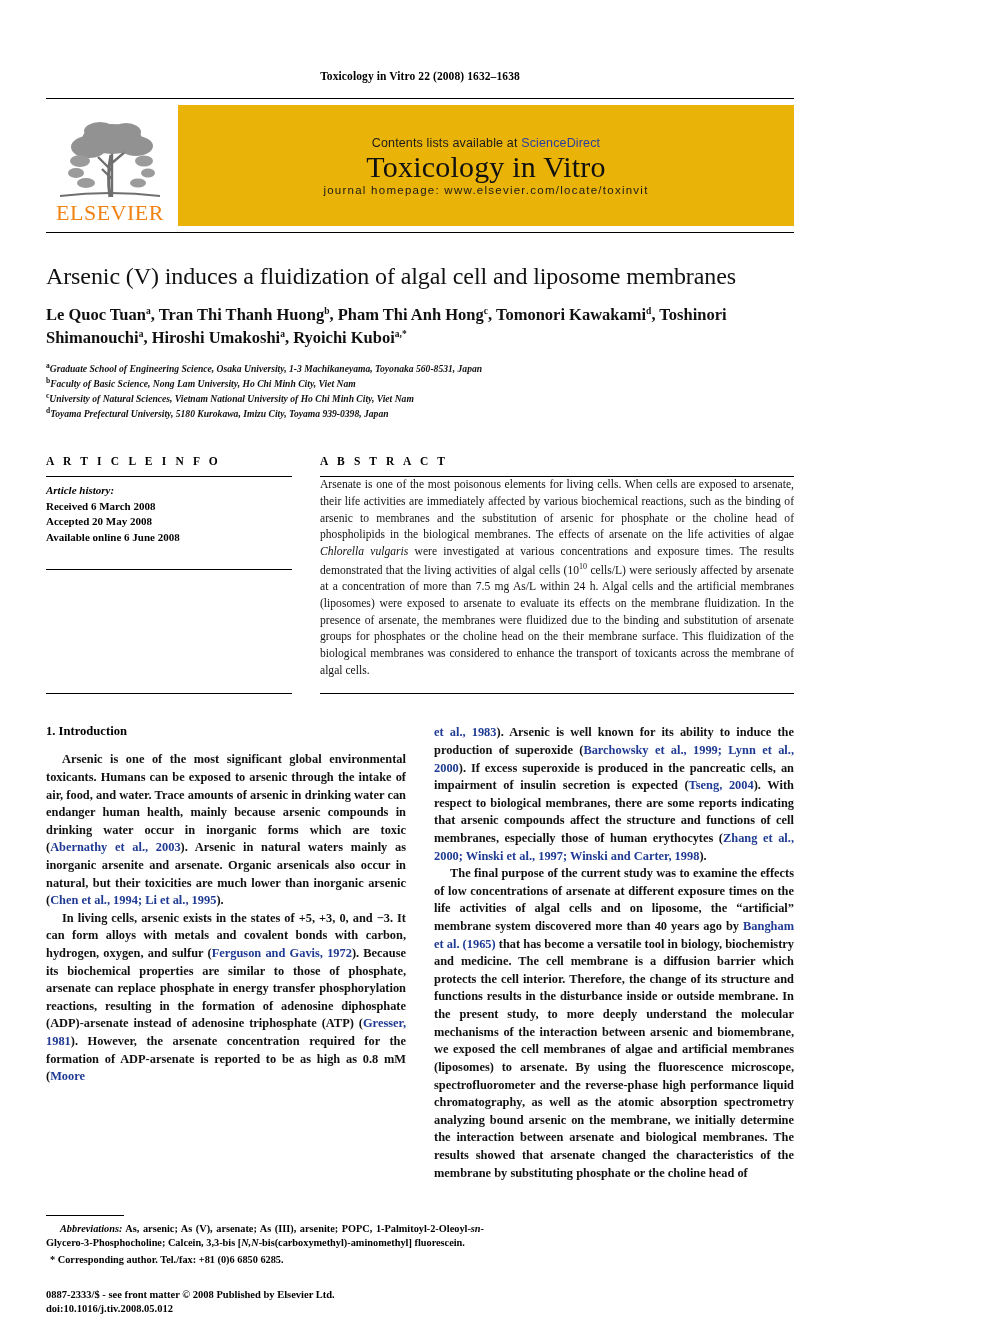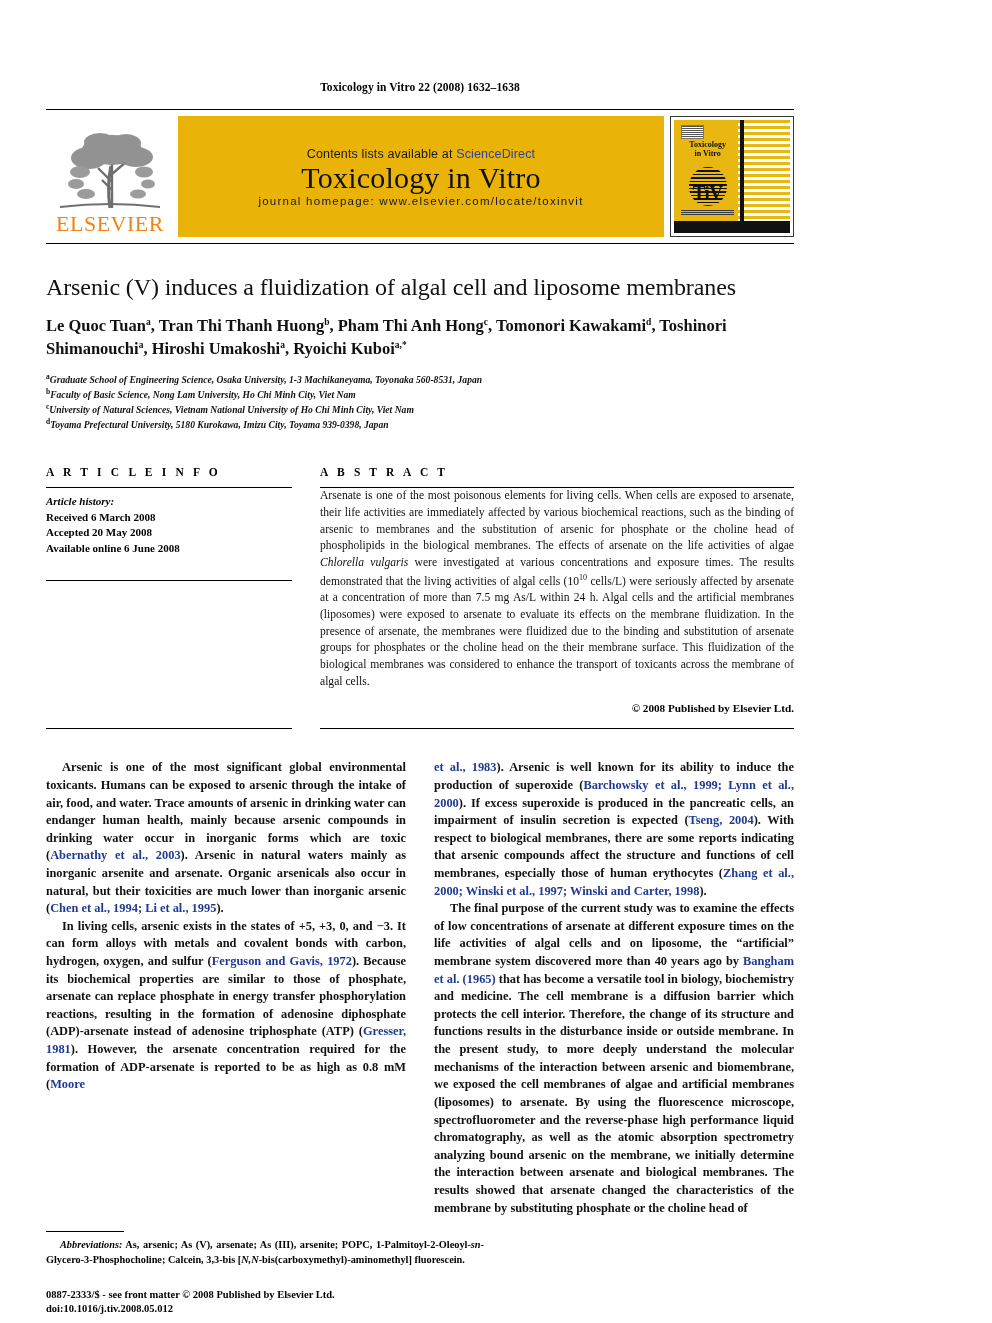--- a/index.html
+++ b/index.html
@@ -6,21 +6,21 @@
   html, body { margin:0; padding:0; }
   body {
     width: 992px;
     height: 1323px;
     background: #ffffff;
     font-family: "Liberation Serif", "DejaVu Serif", serif;
     color: #000;
     position: relative;
     overflow: hidden;
   }
-  .page { position: relative; width: 840px; height: 1323px; padding: 11px 46px; }
+  .page { position: relative; width: 840px; height: 1323px; padding: 0 46px; }
 
   
   .running-head {
     text-align: center;
     font-size: 11.5px;
     font-weight: bold;
     letter-spacing: .1px;
     padding-top: 70px;
   }
 
@@ -295,36 +295,20 @@
     </div>
 
     <div class="journal-band">
       <div class="contents-line">
         <span>Contents lists available at </span><span class="sd">ScienceDirect</span>
       </div>
       <div class="journal-name">Toxicology in Vitro</div>
       <div class="homepage-line">journal homepage: www.elsevier.com/locate/toxinvit</div>
     </div>
 
-    <div class="cover-thumb">
-      <div class="cover-inner">
-        <div class="cover-left"></div>
-        <div class="cover-stripe-zone"></div>
-        <div class="cover-divider"></div>
-        <div class="cover-top-swatch"></div>
-        <div class="cover-title">
-          <div>Toxicology</div>
-          <div>in Vitro</div>
-        </div>
-        <div class="cover-sun"></div>
-        <div class="cover-tiv">TiV</div>
-        <div class="cover-footline"></div>
-        <div class="cover-bottom"></div>
-      </div>
-    </div>
   </div>
 
   <div class="title-block">
     <div class="art-title">Arsenic (V) induces a fluidization of algal cell and liposome membranes</div>
     <div class="authors">Le Quoc Tuan<sup>a</sup>, Tran Thi Thanh Huong<sup>b</sup>, Pham Thi Anh Hong<sup>c</sup>, Tomonori Kawakami<sup>d</sup>, Toshinori Shimanouchi<sup>a</sup>, Hiroshi Umakoshi<sup>a</sup>, Ryoichi Kuboi<sup>a,*</sup></div>
     <div class="affils">
       <div class="affil"><sup>a</sup><span>Graduate School of Engineering Science, Osaka University, 1-3 Machikaneyama, Toyonaka 560-8531, Japan</span></div>
       <div class="affil"><sup>b</sup><span>Faculty of Basic Science, Nong Lam University, Ho Chi Minh City, Viet Nam</span></div>
       <div class="affil"><sup>c</sup><span>University of Natural Sciences, Vietnam National University of Ho Chi Minh City, Viet Nam</span></div>
       <div class="affil"><sup>d</sup><span>Toyama Prefectural University, 5180 Kurokawa, Imizu City, Toyama 939-0398, Japan</span></div>
@@ -343,43 +327,44 @@
         <div>Available online 6 June 2008</div>
       </div>
       <div class="info-spacer"></div>
       <div class="rule"></div>
     </div>
 
     <div class="col-abs">
       <div class="sec-head">A B S T R A C T</div>
       <div class="rule"></div>
       <div class="abstract-body">Arsenate is one of the most poisonous elements for living cells. When cells are exposed to arsenate, their life activities are immediately affected by various biochemical reactions, such as the binding of arsenic to membranes and the substitution of arsenic for phosphate or the choline head of phospholipids in the biological membranes. The effects of arsenate on the life activities of algae <i>Chlorella vulgaris</i> were investigated at various concentrations and exposure times. The results demonstrated that the living activities of algal cells (10<sup>10</sup> cells/L) were seriously affected by arsenate at a concentration of more than 7.5 mg As/L within 24 h. Algal cells and the artificial membranes (liposomes) were exposed to arsenate to evaluate its effects on the membrane fluidization. In the presence of arsenate, the membranes were fluidized due to the binding and substitution of arsenate groups for phosphates or the choline head on the their membrane surface. This fluidization of the biological membranes was considered to enhance the transport of toxicants across the membrane of algal cells.</div>
-      <div class="copyright">© 2008 Published by Elsevier Ltd.</div>
     </div>
   </div>
 
   <div class="body-rules">
     <div class="r1"></div>
     <div class="r2"></div>
   </div>
 
   <div class="body-cols">
     <div class="bcol">
+      <h2 class="sec">1. Introduction</h2>
       <p class="para">Arsenic is one of the most significant global environmental toxicants. Humans can be exposed to arsenic through the intake of air, food, and water. Trace amounts of arsenic in drinking water can endanger human health, mainly because arsenic compounds in drinking water occur in inorganic forms which are toxic (<span class="cite">Abernathy et al., 2003</span>). Arsenic in natural waters mainly as inorganic arsenite and arsenate. Organic arsenicals also occur in natural, but their toxicities are much lower than inorganic arsenic (<span class="cite">Chen et al., 1994; Li et al., 1995</span>).</p>
       <p class="para">In living cells, arsenic exists in the states of +5, +3, 0, and −3. It can form alloys with metals and covalent bonds with carbon, hydrogen, oxygen, and sulfur (<span class="cite">Ferguson and Gavis, 1972</span>). Because its biochemical properties are similar to those of phosphate, arsenate can replace phosphate in energy transfer phosphorylation reactions, resulting in the formation of adenosine diphosphate (ADP)-arsenate instead of adenosine triphosphate (ATP) (<span class="cite">Gresser, 1981</span>). However, the arsenate concentration required for the formation of ADP-arsenate is reported to be as high as 0.8 mM (<span class="cite">Moore</span></p>
     </div>
     <div class="bcol">
       <p class="para cont"><span class="cite">et al., 1983</span>). Arsenic is well known for its ability to induce the production of superoxide (<span class="cite">Barchowsky et al., 1999; Lynn et al., 2000</span>). If excess superoxide is produced in the pancreatic cells, an impairment of insulin secretion is expected (<span class="cite">Tseng, 2004</span>). With respect to biological membranes, there are some reports indicating that arsenic compounds affect the structure and functions of cell membranes, especially those of human erythocytes (<span class="cite">Zhang et al., 2000; Winski et al., 1997; Winski and Carter, 1998</span>).</p>
       <p class="para">The final purpose of the current study was to examine the effects of low concentrations of arsenate at different exposure times on the life activities of algal cells and on liposome, the “artificial” membrane system discovered more than 40 years ago by <span class="cite">Bangham et al. (1965)</span> that has become a versatile tool in biology, biochemistry and medicine. The cell membrane is a diffusion barrier which protects the cell interior. Therefore, the change of its structure and functions results in the disturbance inside or outside membrane. In the present study, to more deeply understand the molecular mechanisms of the interaction between arsenic and biomembrane, we exposed the cell membranes of algae and artificial membranes (liposomes) to arsenate. By using the fluorescence microscope, spectrofluorometer and the reverse-phase high performance liquid chromatography, as well as the atomic absorption spectrometry analyzing bound arsenic on the membrane, we initially determine the interaction between arsenate and biological membranes. The results showed that arsenate changed the characteristics of the membrane by substituting phosphate or the choline head of</p>
     </div>
   </div>
 
   <div class="footnotes">
     <div class="fn-rule"></div>
     <div class="fn fn-indent"><i>Abbreviations:</i> As, arsenic; As (V), arsenate; As (III), arsenite; POPC, 1-Palmitoyl-2-Oleoyl-<i>sn</i>-Glycero-3-Phosphocholine; Calcein, 3,3-bis [<i>N,N</i>-bis(carboxymethyl)-aminomethyl] fluorescein.</div>
+    <div class="fn fn-corr">* Corresponding author. Tel./fax: +81 (0)6 6850 6285.</div>
   </div>
 
   <div class="issn-block">
     <div>0887-2333/$ - see front matter © 2008 Published by Elsevier Ltd.</div>
     <div>doi:10.1016/j.tiv.2008.05.012</div>
   </div>
 
 </div>
 
 </body></html>

